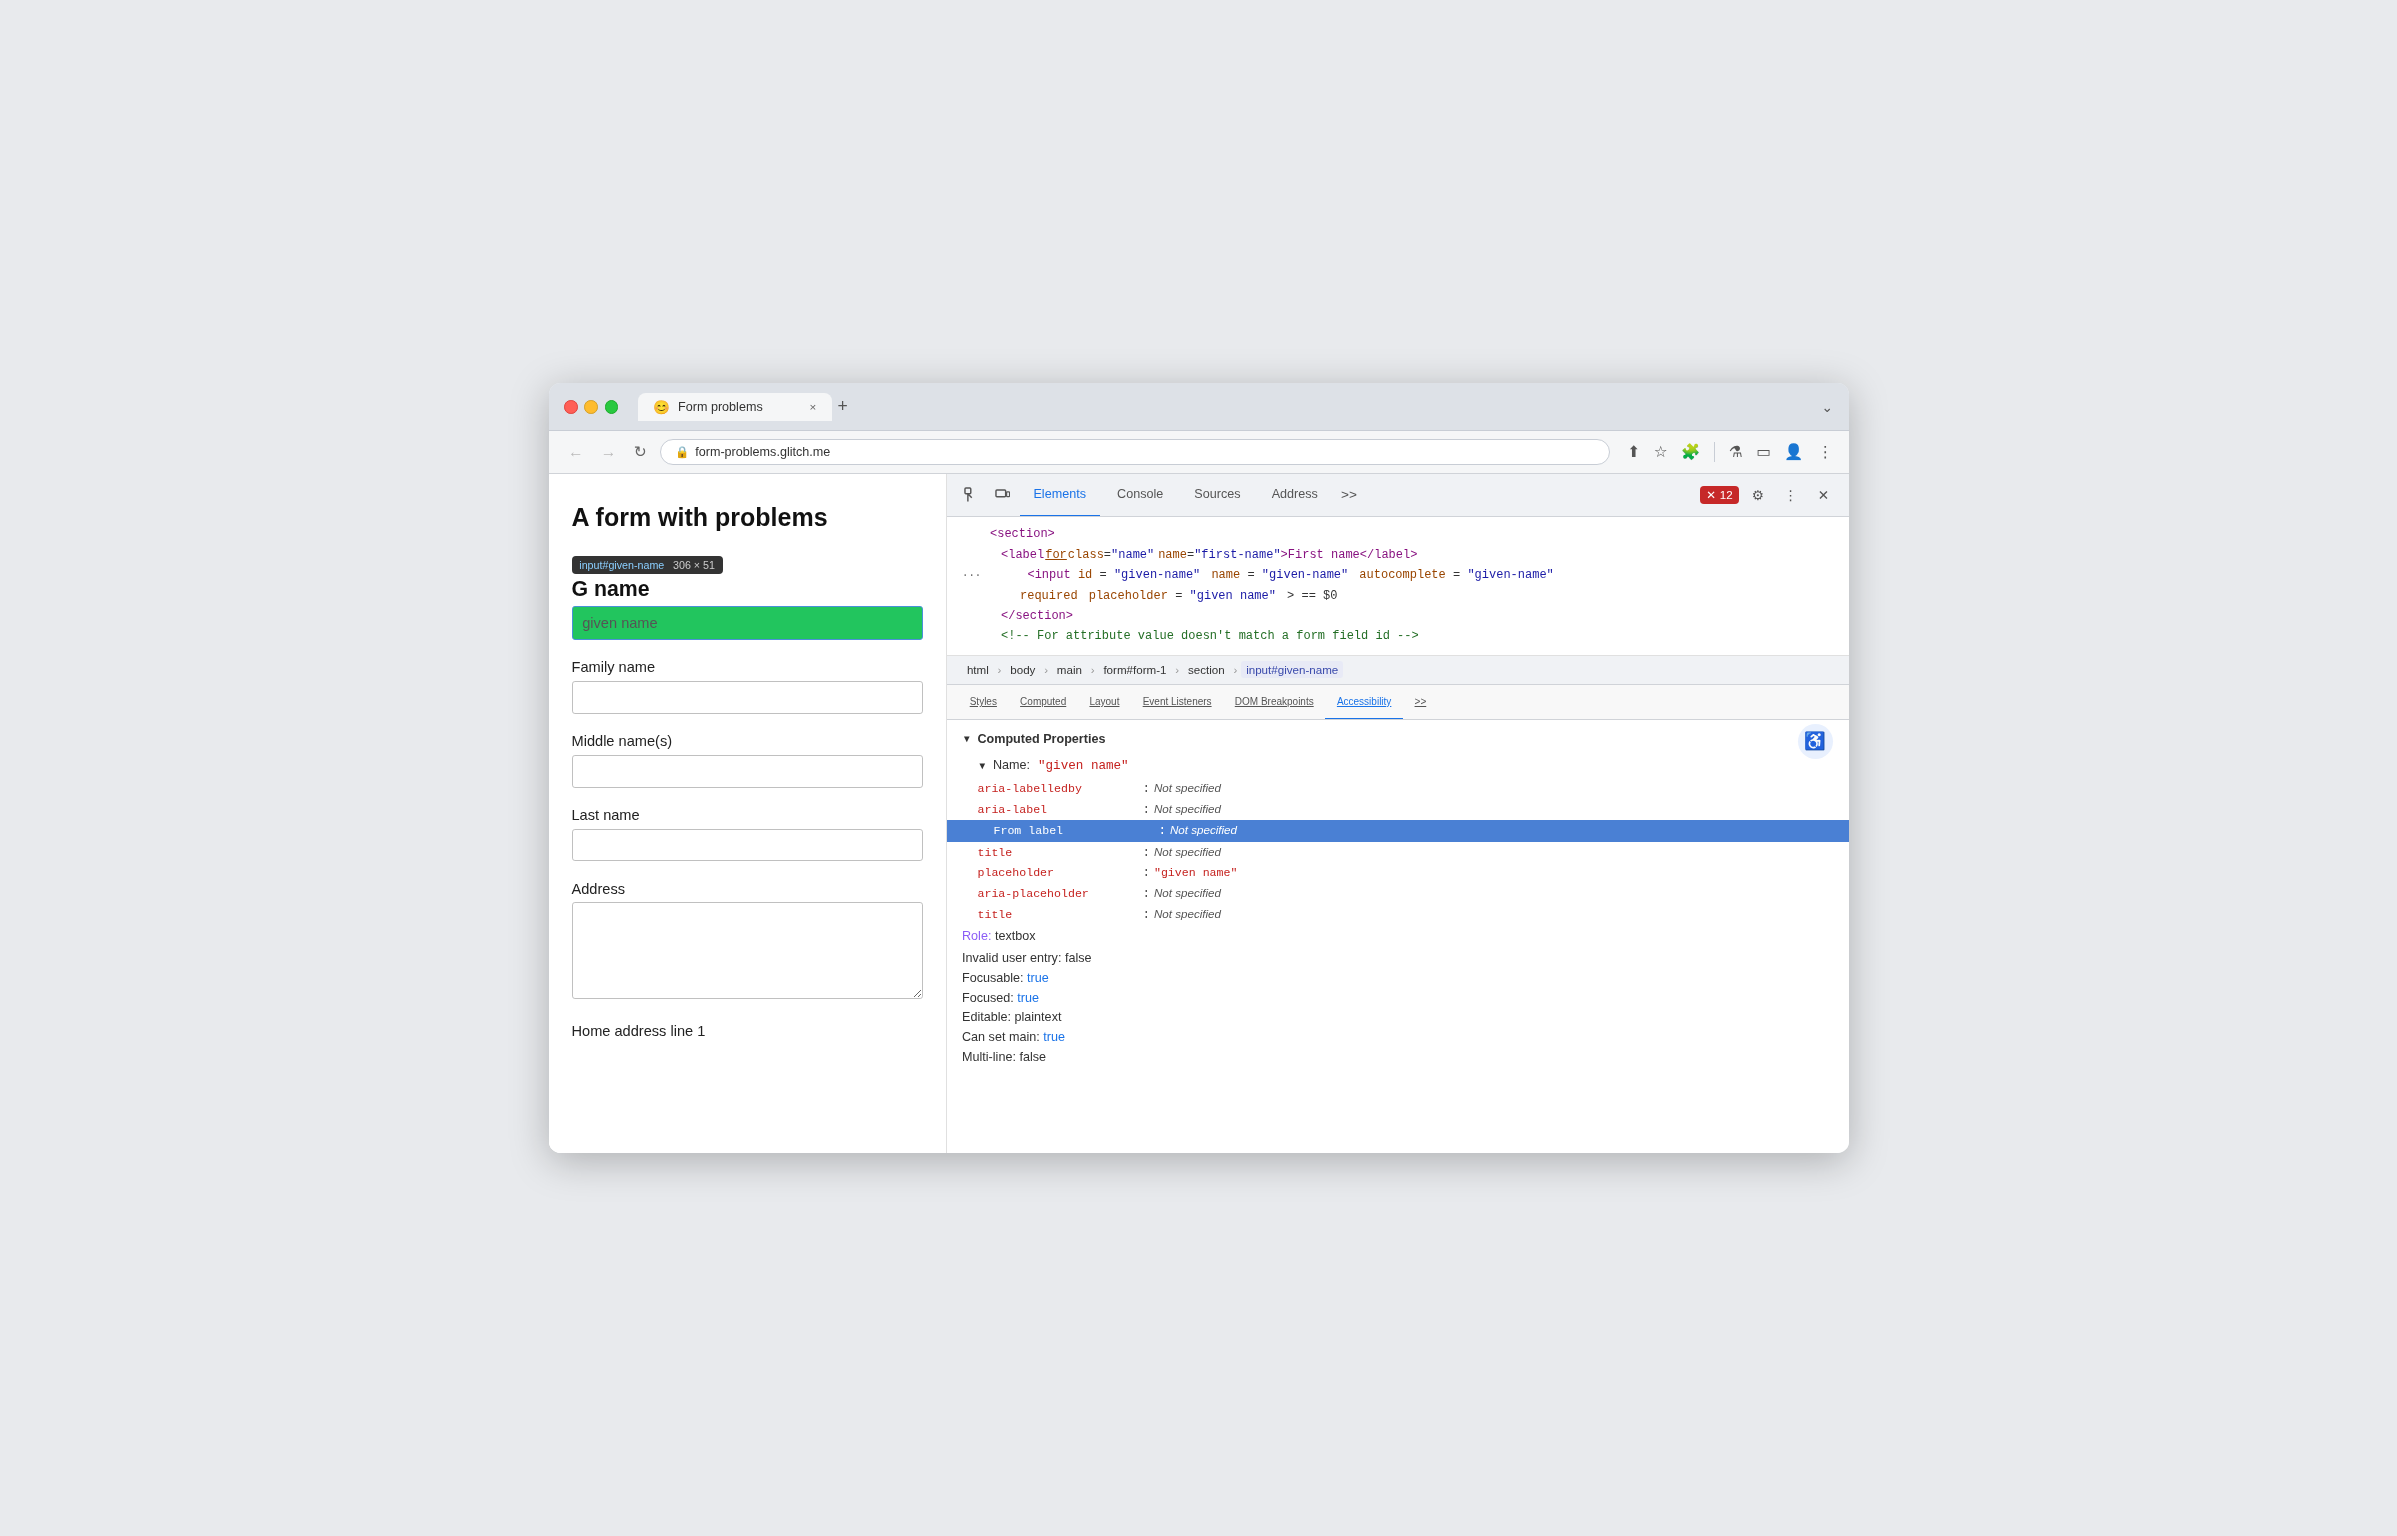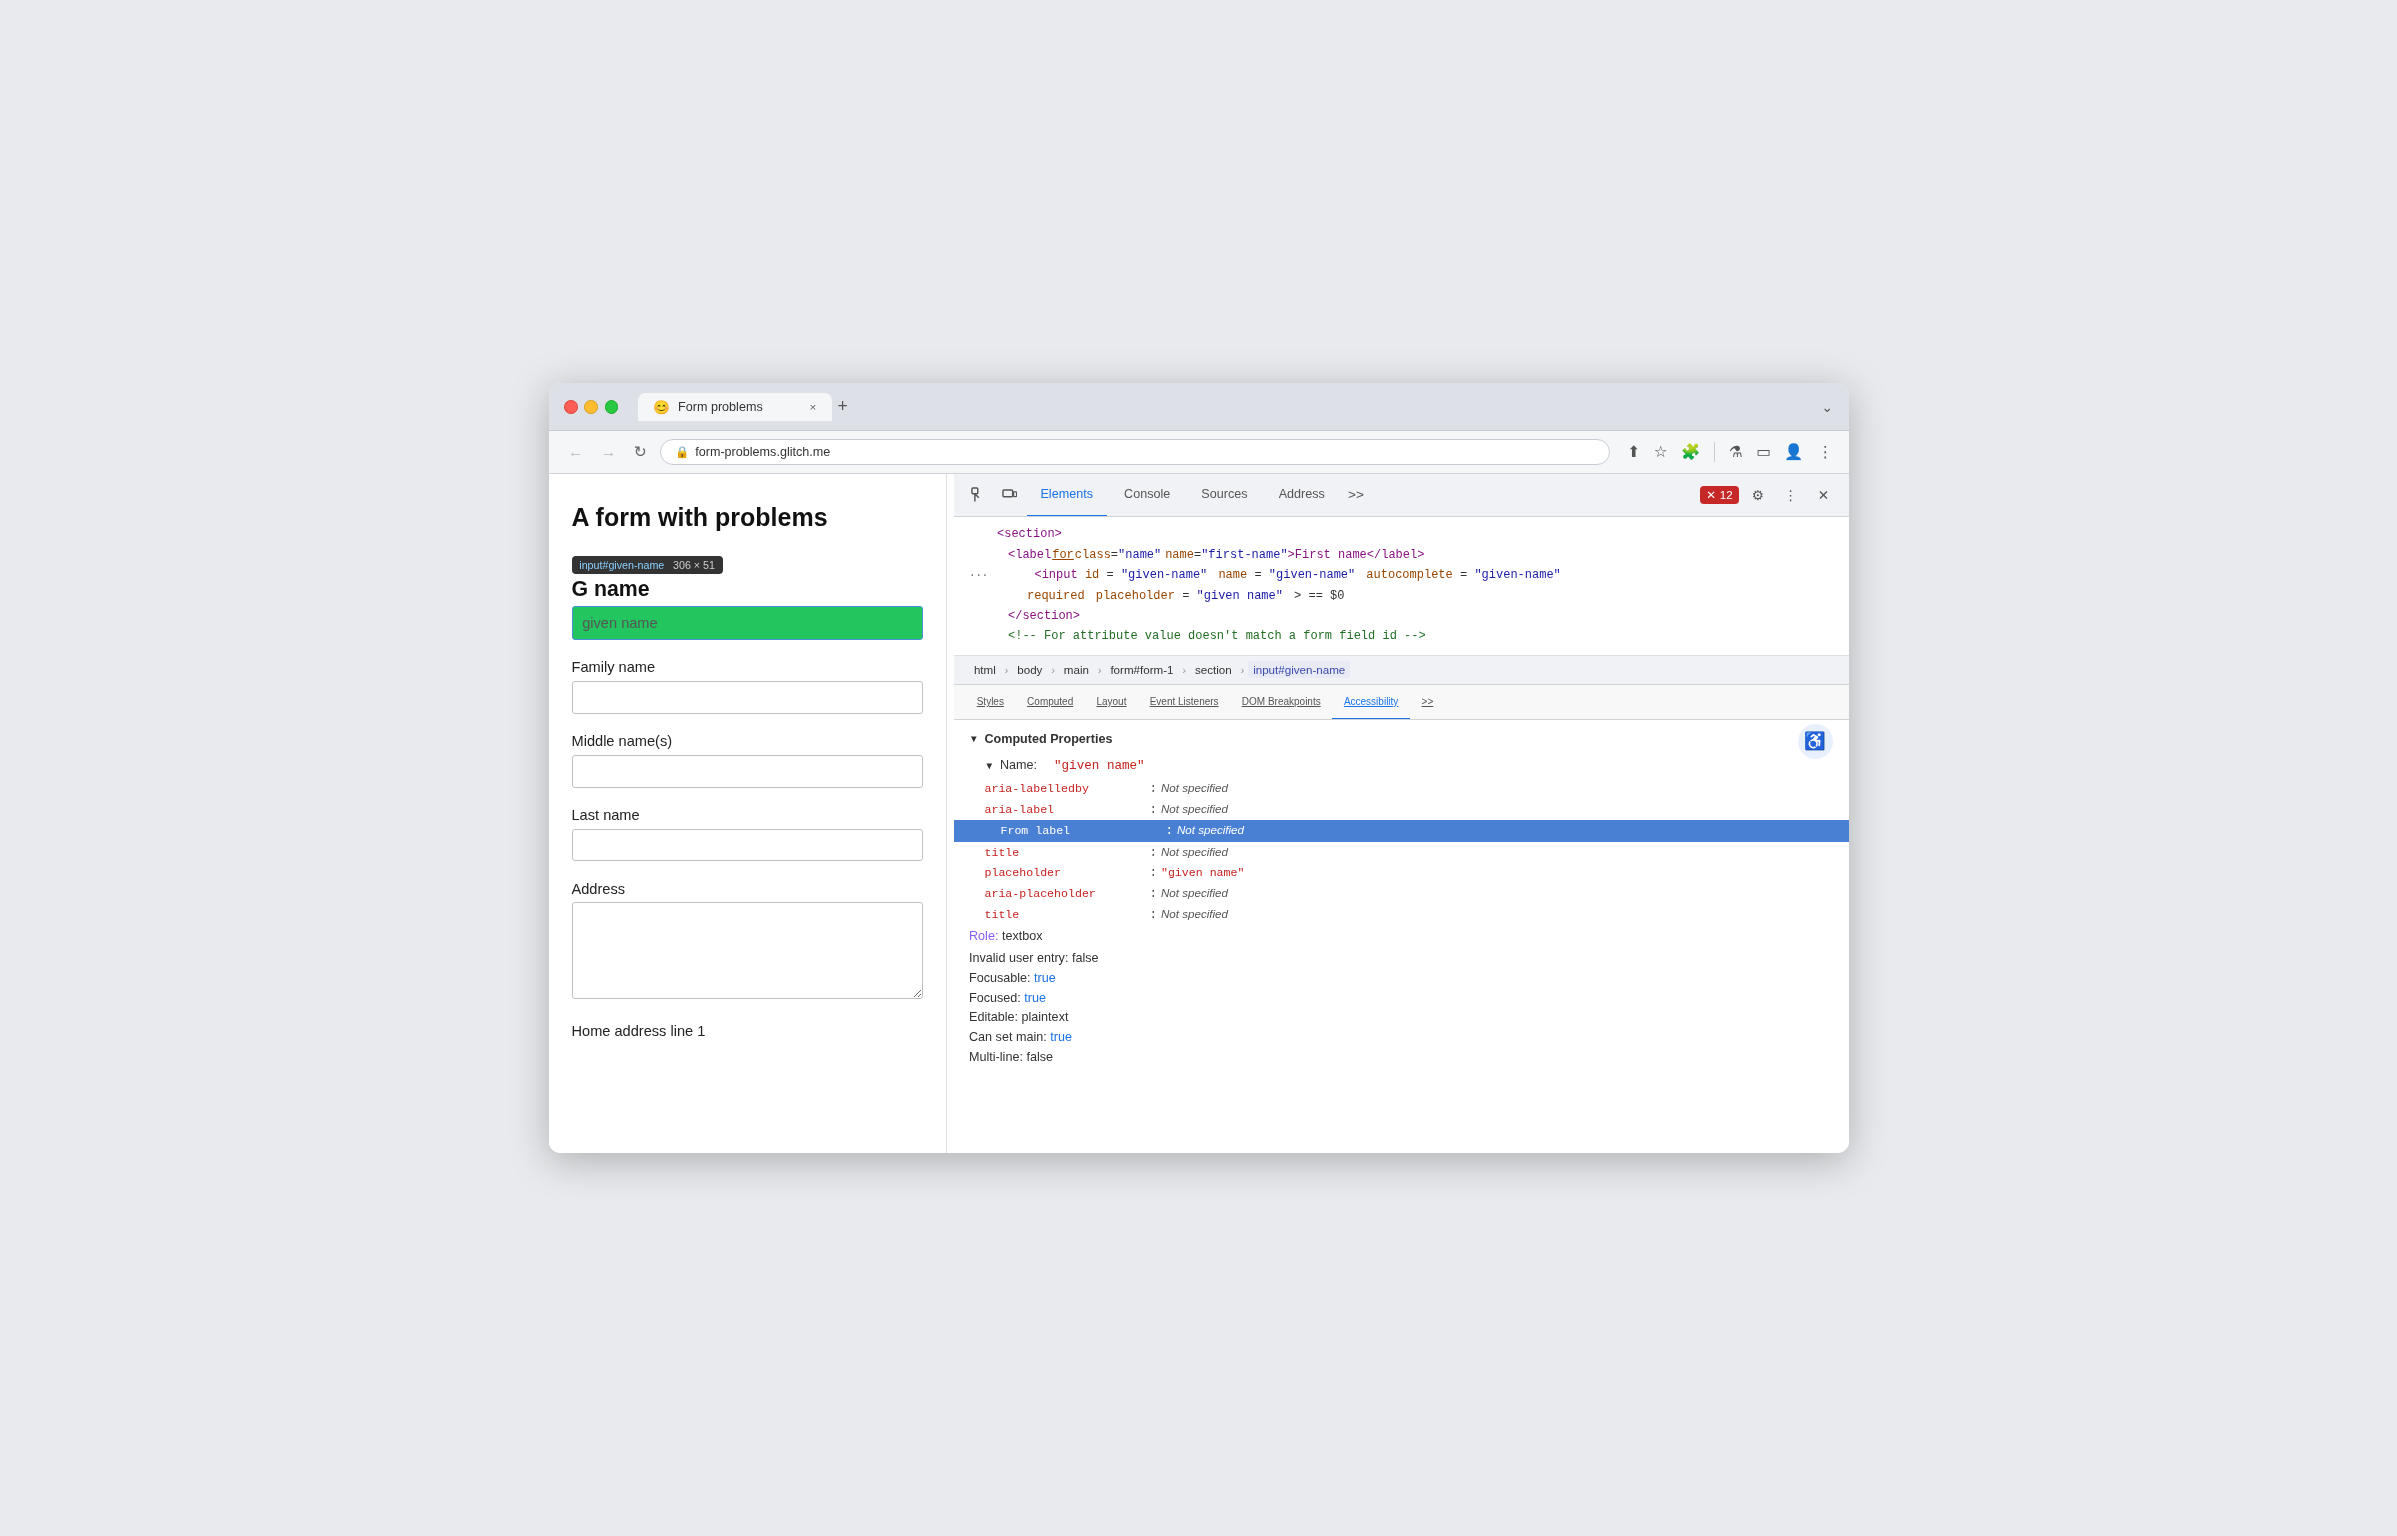--- a/index.html
+++ b/index.html
@@ -322,21 +322,20 @@
     }
     .prop-colon { color: #555; margin-right: 3.9px; font-family: 'Courier New', monospace; }
     .prop-val-italic { color: #555; font-style: italic; font-size: 11.6px; }
     .prop-val-red { color: #c5221f; font-family: 'Courier New', monospace; font-size: 11.6px; }
     .devtools-right-content {
       position: relative;
       flex: 1;
       display: flex;
       flex-direction: column;
       overflow: hidden;
-      padding-left: 7px;
     }
   </style>
 </head>
 <body>
 
 <div class="browser-window">
 
   <div class="title-bar">
     <div class="traffic-lights">
       <div class="traffic-light tl-red"></div>
@@ -532,21 +531,21 @@
           </div>
         </div>
 
         <div class="section-header">
           <span class="triangle">▼</span>
           <span>Computed Properties</span>
         </div>
 
         <div style="display:flex;align-items:baseline;padding:2.9px 0 2.9px 15.5px;margin-bottom:1.9px;">
           <span class="triangle" style="margin-right:5.8px;font-size:9.7px;">▼</span>
-          <span style="color:#333;font-size:12.6px;margin-right:17px;">Name:</span>
+          <span style="color:#333;font-size:12.6px;margin-right:8px;">Name:</span>
           <span style="color:#c5221f;font-family:'Courier New',monospace;font-size:12.6px;">"given name"</span>
         </div>
 
         <div class="prop-row">
           <span class="prop-name">aria-labelledby</span>
           <span class="prop-colon">:</span>
           <span class="prop-val-italic">Not specified</span>
         </div>
         <div class="prop-row">
           <span class="prop-name">aria-label</span>

